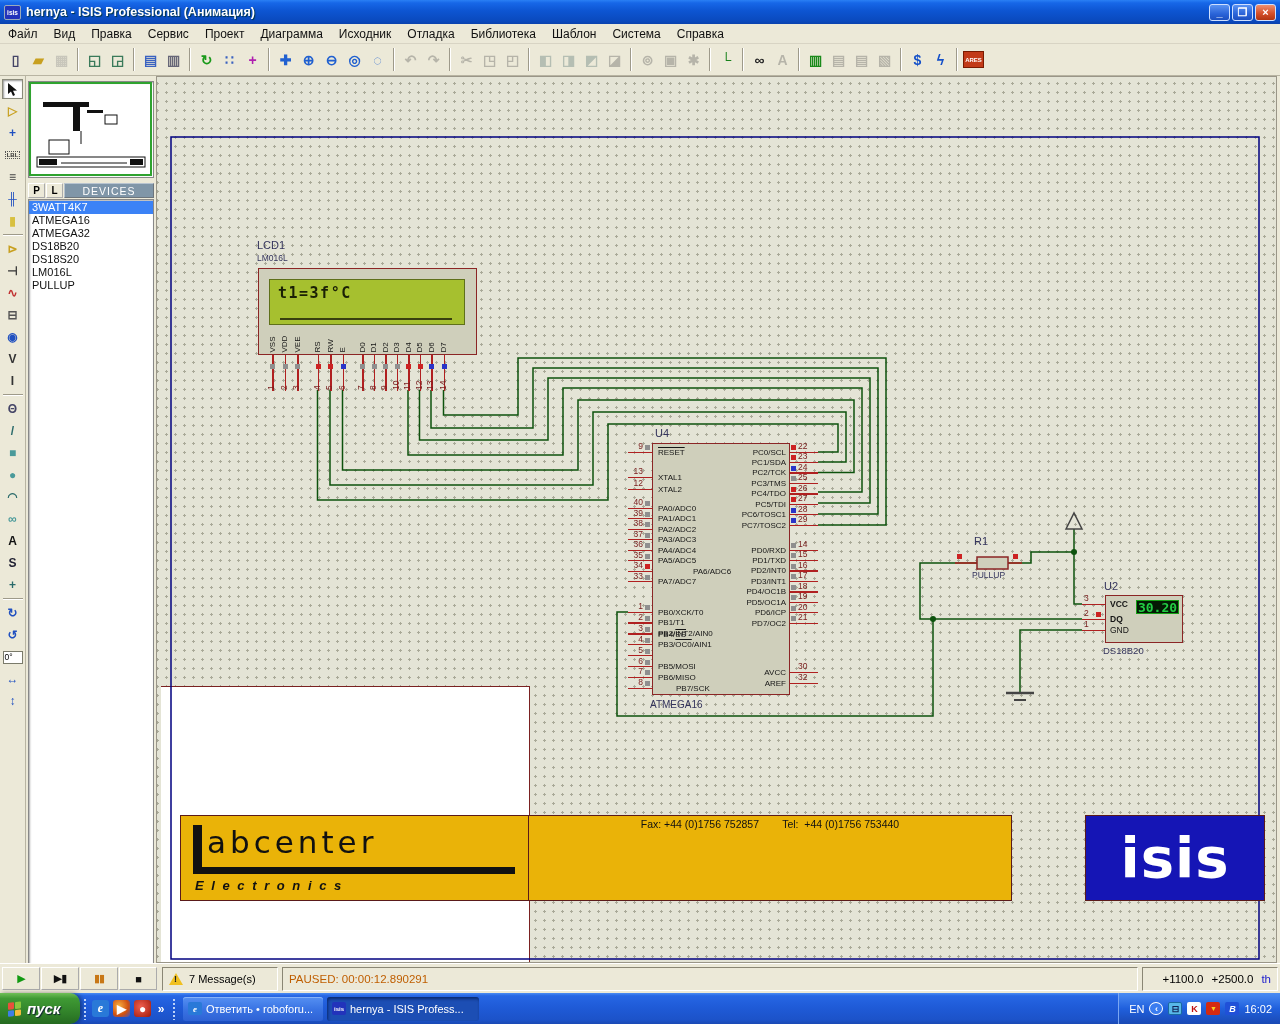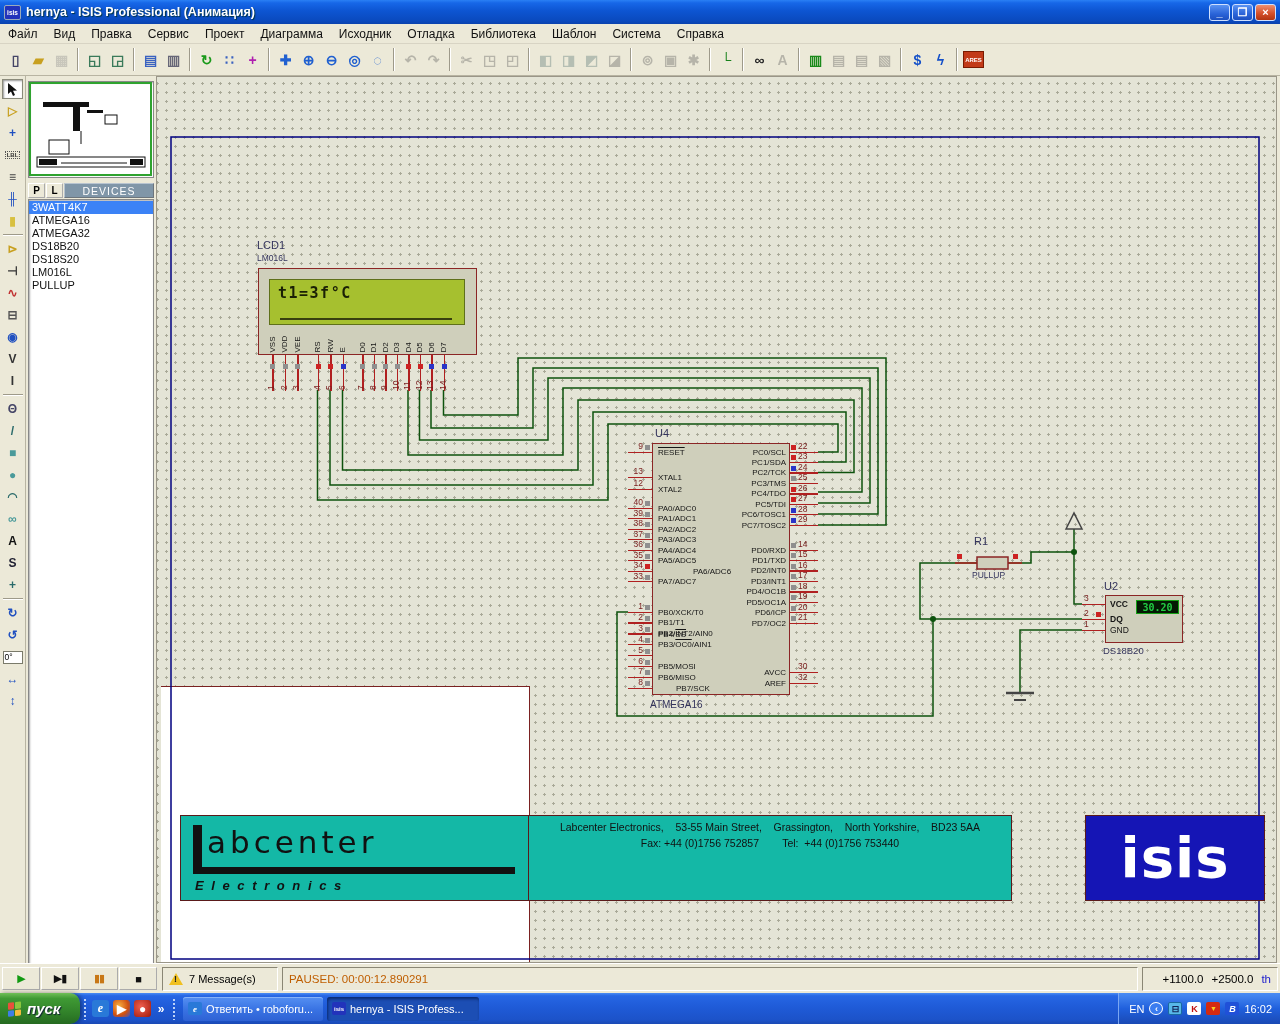--- a/index.html
+++ b/index.html
@@ -72,23 +72,23 @@
   .stub{position:absolute;background:#B02020;z-index:5}
   .vrot{transform:rotate(-90deg);transform-origin:center;text-align:left}
   .ol{text-decoration:overline}
   #lcd-screen{position:absolute;left:269px;top:279px;width:196px;height:46px;background:#A6C02F;
     border:1px solid #5F701A;z-index:5}
   #lcd-text{position:absolute;left:8px;top:4px;font-family:"DejaVu Sans Mono",monospace;
     font-weight:bold;font-size:15px;letter-spacing:1.5px;color:#1A2005}
   #lcd-cursor{position:absolute;left:10px;top:38px;width:172px;height:2px;background:#39400F}
   #u2-display{position:absolute;left:1136px;top:600px;width:43px;height:14px;background:#041A04;
     border:1.5px solid #15A015;z-index:6;display:flex;align-items:center;justify-content:center}
-  #u2-display span{font-family:"DejaVu Sans Mono",monospace;font-size:10px;font-weight:bold;color:#22CC44}
+  #u2-display span{font-family:"DejaVu Sans Mono",monospace;font-size:13px;font-weight:bold;color:#22CC44}
   
-  #banner{position:absolute;left:180px;top:815px;width:832px;height:86px;background:#14b8a6;
+  #banner{position:absolute;left:180px;top:815px;width:832px;height:86px;background:#eab308;
     border:1px solid #5A1A1A;z-index:8;display:flex}
   #logo-cell{width:348px;border-right:1px solid #5A1A1A;position:relative}
   #logo-vbar{position:absolute;left:12px;top:9px;width:9px;height:45px;background:#111}
   #logo-main{position:absolute;left:26px;top:8px;font-family:"DejaVu Sans",sans-serif;font-size:31px;
     letter-spacing:4px;color:#111;font-weight:500}
   #logo-hbar{position:absolute;left:12px;top:51px;width:322px;height:7px;background:#111}
   #logo-sub{position:absolute;left:14px;top:62px;font-size:13px;font-weight:bold;font-style:italic;
     letter-spacing:2px;color:#111}
   #info-cell{flex:1;display:flex;flex-direction:column}
   #banner-title{height:33px;border-bottom:1px solid #7A2121;display:flex;align-items:center;justify-content:center;
@@ -739,21 +739,20 @@
 </div>
 
 <div id="banner">
   <div id="logo-cell">
     <div id="logo-vbar"></div>
     <div id="logo-main">abcenter</div>
     <div id="logo-hbar"></div>
     <div id="logo-sub">E l e c t r o n i c s</div>
   </div>
   <div id="info-cell">
-    <div class="addr-line" style="margin-top:3px">Labcenter Electronics,    53-55 Main Street,    Grassington,    North Yorkshire,    BD23 5AA</div>
     <div class="addr-line">Fax: +44 (0)1756 752857        Tel:  +44 (0)1756 753440</div>
   </div>
 </div>
 <div id="isis-box">
     <span>isis</span>
   </div>
 
 <div id="statusbar">
   <div id="simctl">
       <div class="simbtn">

